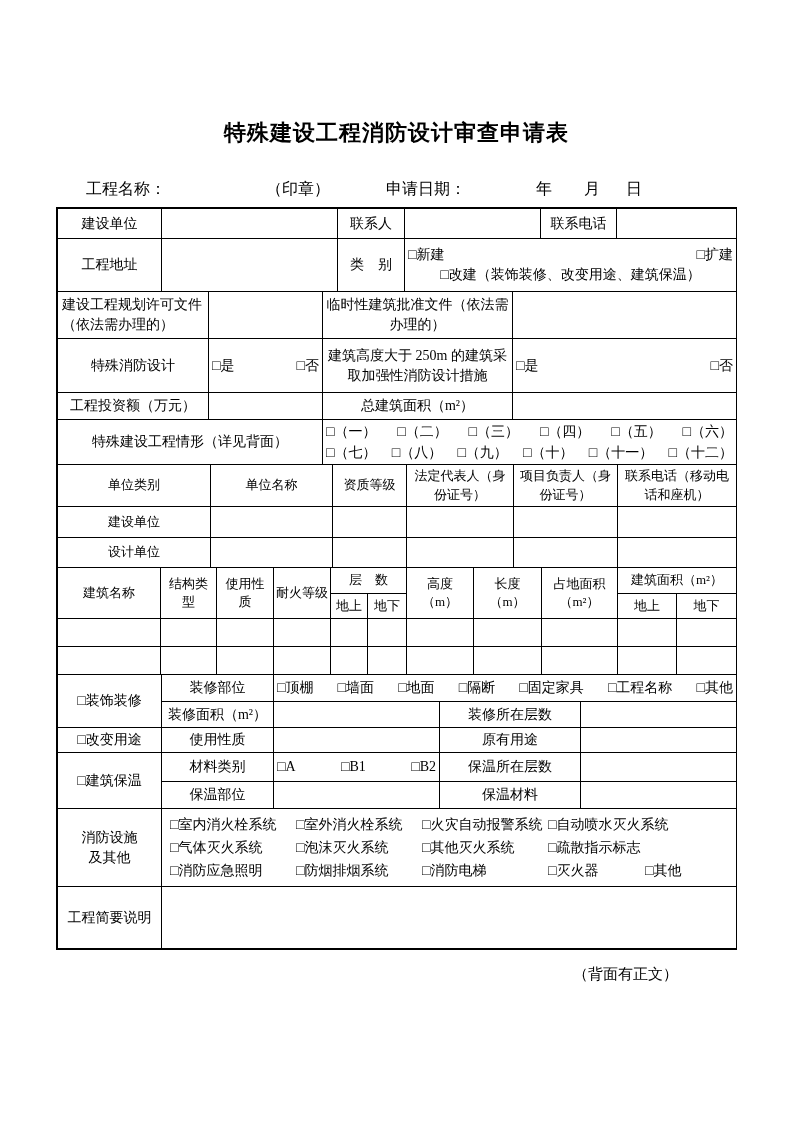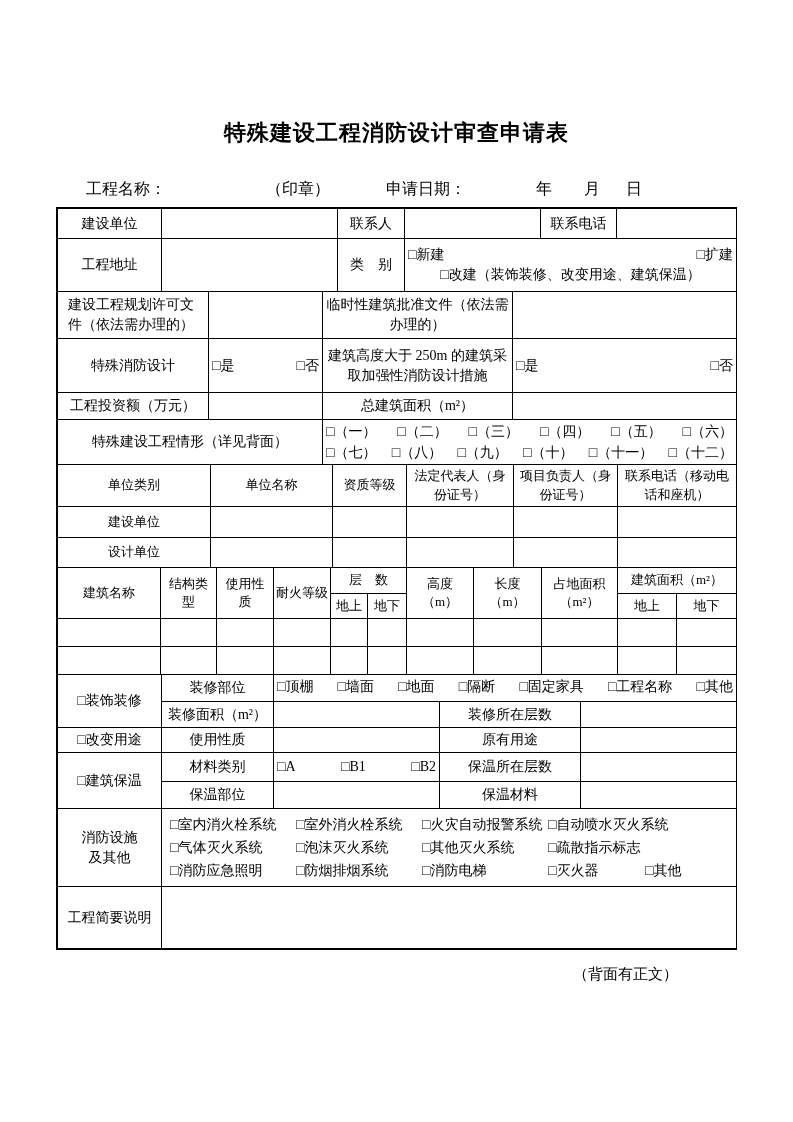--- a/index.html
+++ b/index.html
@@ -10,34 +10,34 @@
   .head-line .seal { margin-left: 100px; }
   .head-line .date-label { margin-left: 56px; }
   .head-line .y { margin-left: 70px; }
   .head-line .m { margin-left: 32px; }
   .head-line .d { margin-left: 26px; }
 
   .table-wrap { width: 679px; margin: 8px 0 0 57px; outline: 1px solid #000; }
   table { border-collapse: collapse; table-layout: fixed; width: 679px; margin-top: -1px; }
   table:first-child { margin-top: 0; }
   td { border: 1px solid #000; font-size: 14px; line-height: 1.42; text-align: center; vertical-align: middle; padding: 1px 3px; overflow: hidden; }
-  td.left { text-align: left; padding-left: 10px; }
+  td.left { text-align: left; padding-left: 4px; }
   .small td, td.small { font-size: 13px; }
 
   .rh25 td { height: 25px; } .rh26 td { height: 26px; } .rh27 td { height: 27px; }
   .rh28 td { height: 28px; } .rh29 td { height: 29px; } .rh30 td { height: 30px; }
   .rh31 td { height: 31px; } .rh40 td { height: 40px; } .rh42 td { height: 42px; }
   .rh47 td { height: 47px; } .rh53 td { height: 53px; } .rh54 td { height: 54px; }
   .rh62 td { height: 62px; } .rh77 td { height: 77px; }
 
   .cat-line1, .yesno, .opt-line, .deco-line, .mat-line { display: flex; justify-content: space-between; align-items: center; }
   .cat-line1 { gap: 24px; }
   .yesno { gap: 26px; }
   .opt-line { gap: 7px; line-height: 21px; }
-  .deco-line { gap: 8px; font-family: Liberation Mono, monospace; }
+  .deco-line { gap: 8px; }
   .mat-line { gap: 16px; }
 
   .fire-cell { text-align: left; padding: 4px 4px 4px 8px; }
   .fire-line { display: flex; line-height: 23px; }
   .fire-line span { display: inline-block; text-align: left; }
   .fc  { width: 126px; }
   .fcs { width: 97px; }
 
   .footer-note { width: 679px; margin: 16px 0 0 57px; text-align: right; padding-right: 58px; font-size: 15px; }
 </style>

